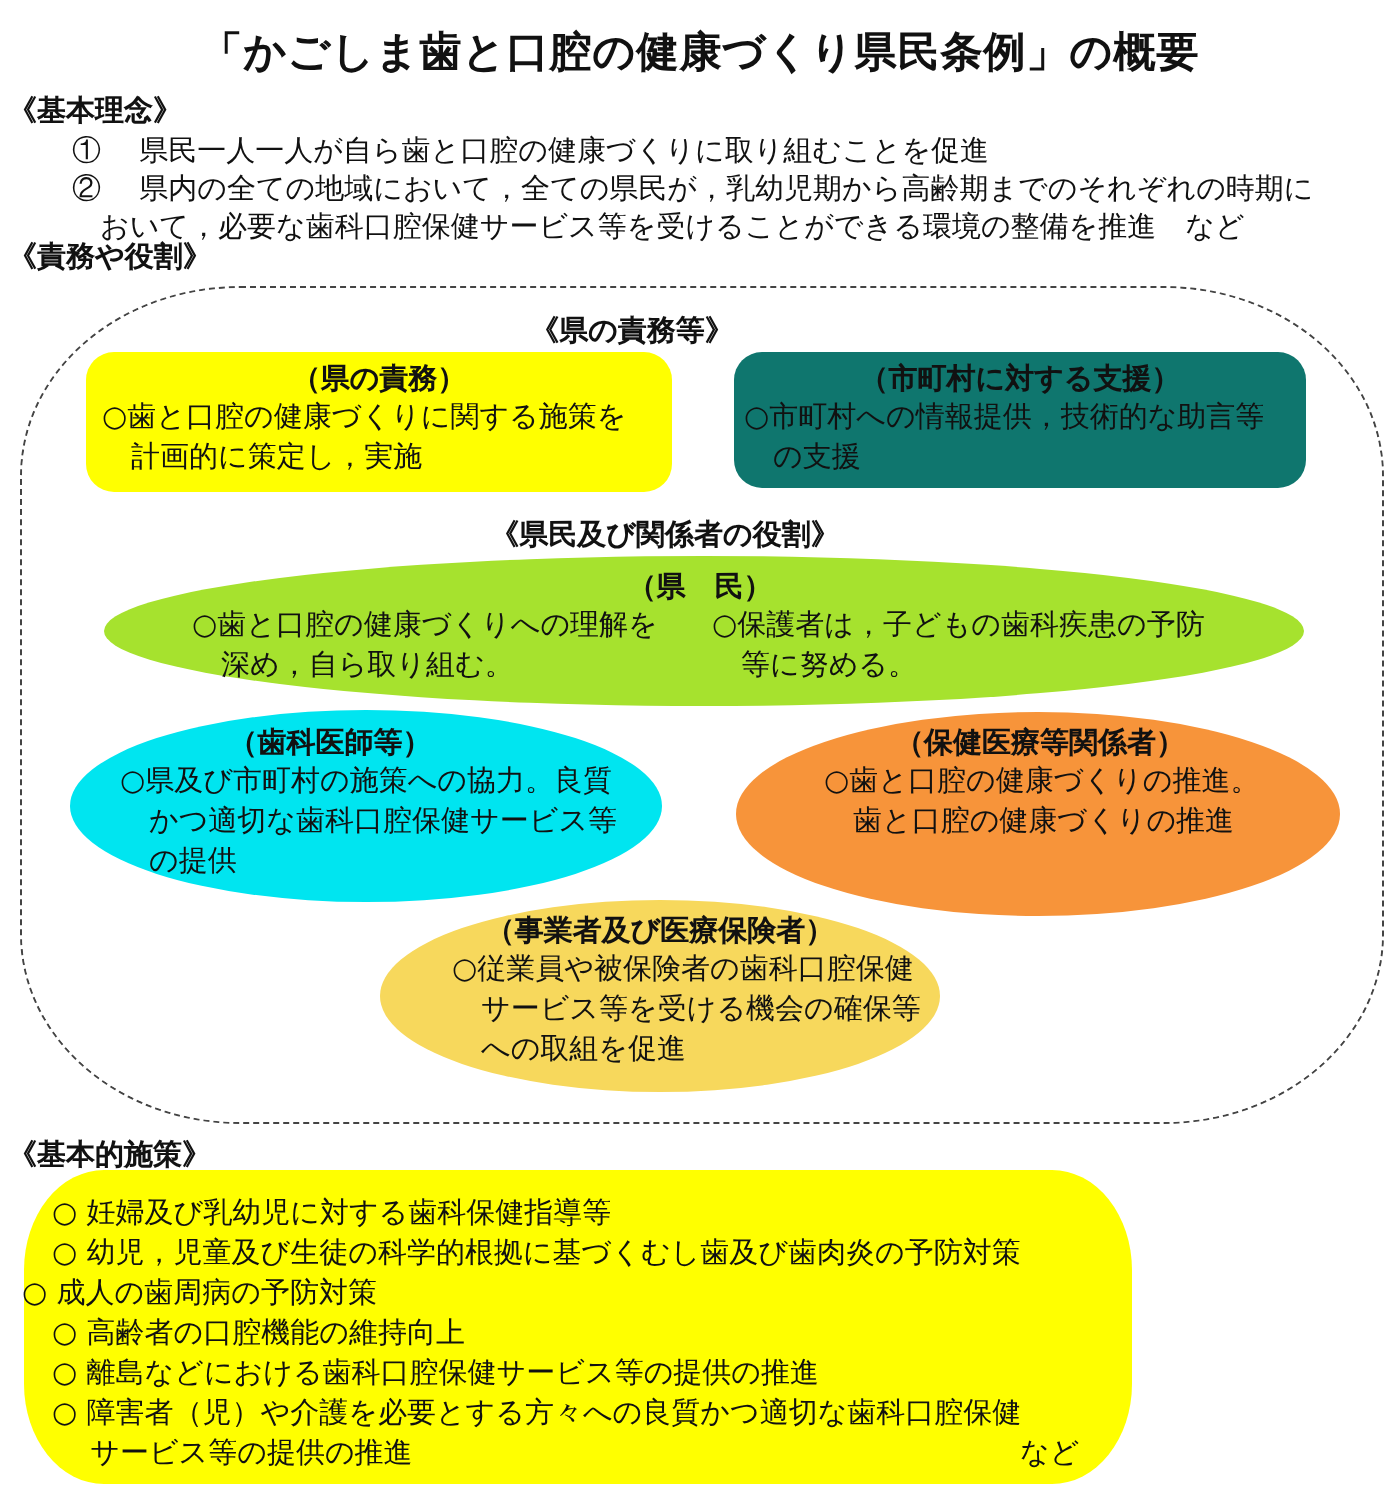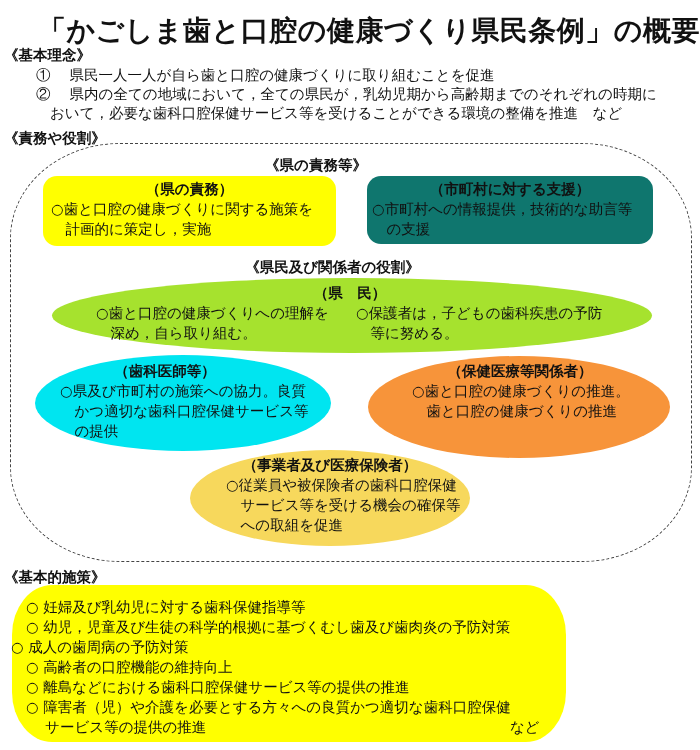--- a/index.html
+++ b/index.html
@@ -1,20 +1,20 @@
 <!DOCTYPE html>
 <html><head>
 <meta charset="utf-8">
 <style>
   html, body { margin:0; padding:0; background:#ffffff; }
   body { width:700px; height:750px; position:relative; overflow:hidden;
          font-family:"DejaVu Serif", "Liberation Serif", serif; color:#111; }
   .abs { position:absolute; }
   .gothic { font-family:"DejaVu Sans", "Liberation Sans", sans-serif; font-weight:bold; }
-  .title { left:0; width:700px; top:12px; text-align:right; font-size:28px; letter-spacing:0.5px; }
+  .title { left:0; width:700px; top:12px; text-align:center; font-size:21px; letter-spacing:0.5px; }
   .sec { font-size:14.5px; }
   .line { font-size:14.5px; white-space:nowrap; }
   .dashed-frame { left:10px; top:143px; width:682px; height:419px;
                   border:1.3px dashed #444; border-radius:110px / 95px; box-sizing:border-box; }
   .box { box-sizing:border-box; }
   .box-title { text-align:center; font-size:14.5px; }
   .box-text { font-size:14.5px; line-height:20px; }
   .ellipse { border-radius:50%; }
   .center { text-align:center; }
 </style>
@@ -27,21 +27,21 @@
 <div class="abs line" style="left:36px; top:66px;">
   <span>①</span>　
   <span>県民一人一人が自ら歯と口腔の健康づくりに取り組むことを促進</span>
 </div>
 <div class="abs line" style="left:36px; top:85px;">
   <span>②</span>　
   <span>県内の全ての地域において，全ての県民が，乳幼児期から高齢期までのそれぞれの時期に</span>
 </div>
 <div class="abs line" style="left:50px; top:104px;">おいて，必要な歯科口腔保健サービス等を受けることができる環境の整備を推進　など</div>
 
-<div class="abs sec gothic" style="left:4px; top:129px;">《責務や役割》</div>
+<div class="abs sec gothic" style="left:4px; top:119px;">《責務や役割》</div>
 <div class="abs dashed-frame"></div>
 
 <div class="abs sec gothic center" style="left:0; width:632px; top:156px;">《県の責務等》</div>
 
 <div class="abs box" style="left:43px; top:176px; width:293px; height:70px; background:#ffff00; border-radius:14px; padding:4px 0 0 8px;">
   <div class="box-title gothic" style="margin-left:-8px;">（県の責務）</div>
   <div class="box-text">○歯と口腔の健康づくりに関する施策を</div>
   <div class="box-text" style="white-space:pre;">　計画的に策定し，実施</div>
 </div>
 

